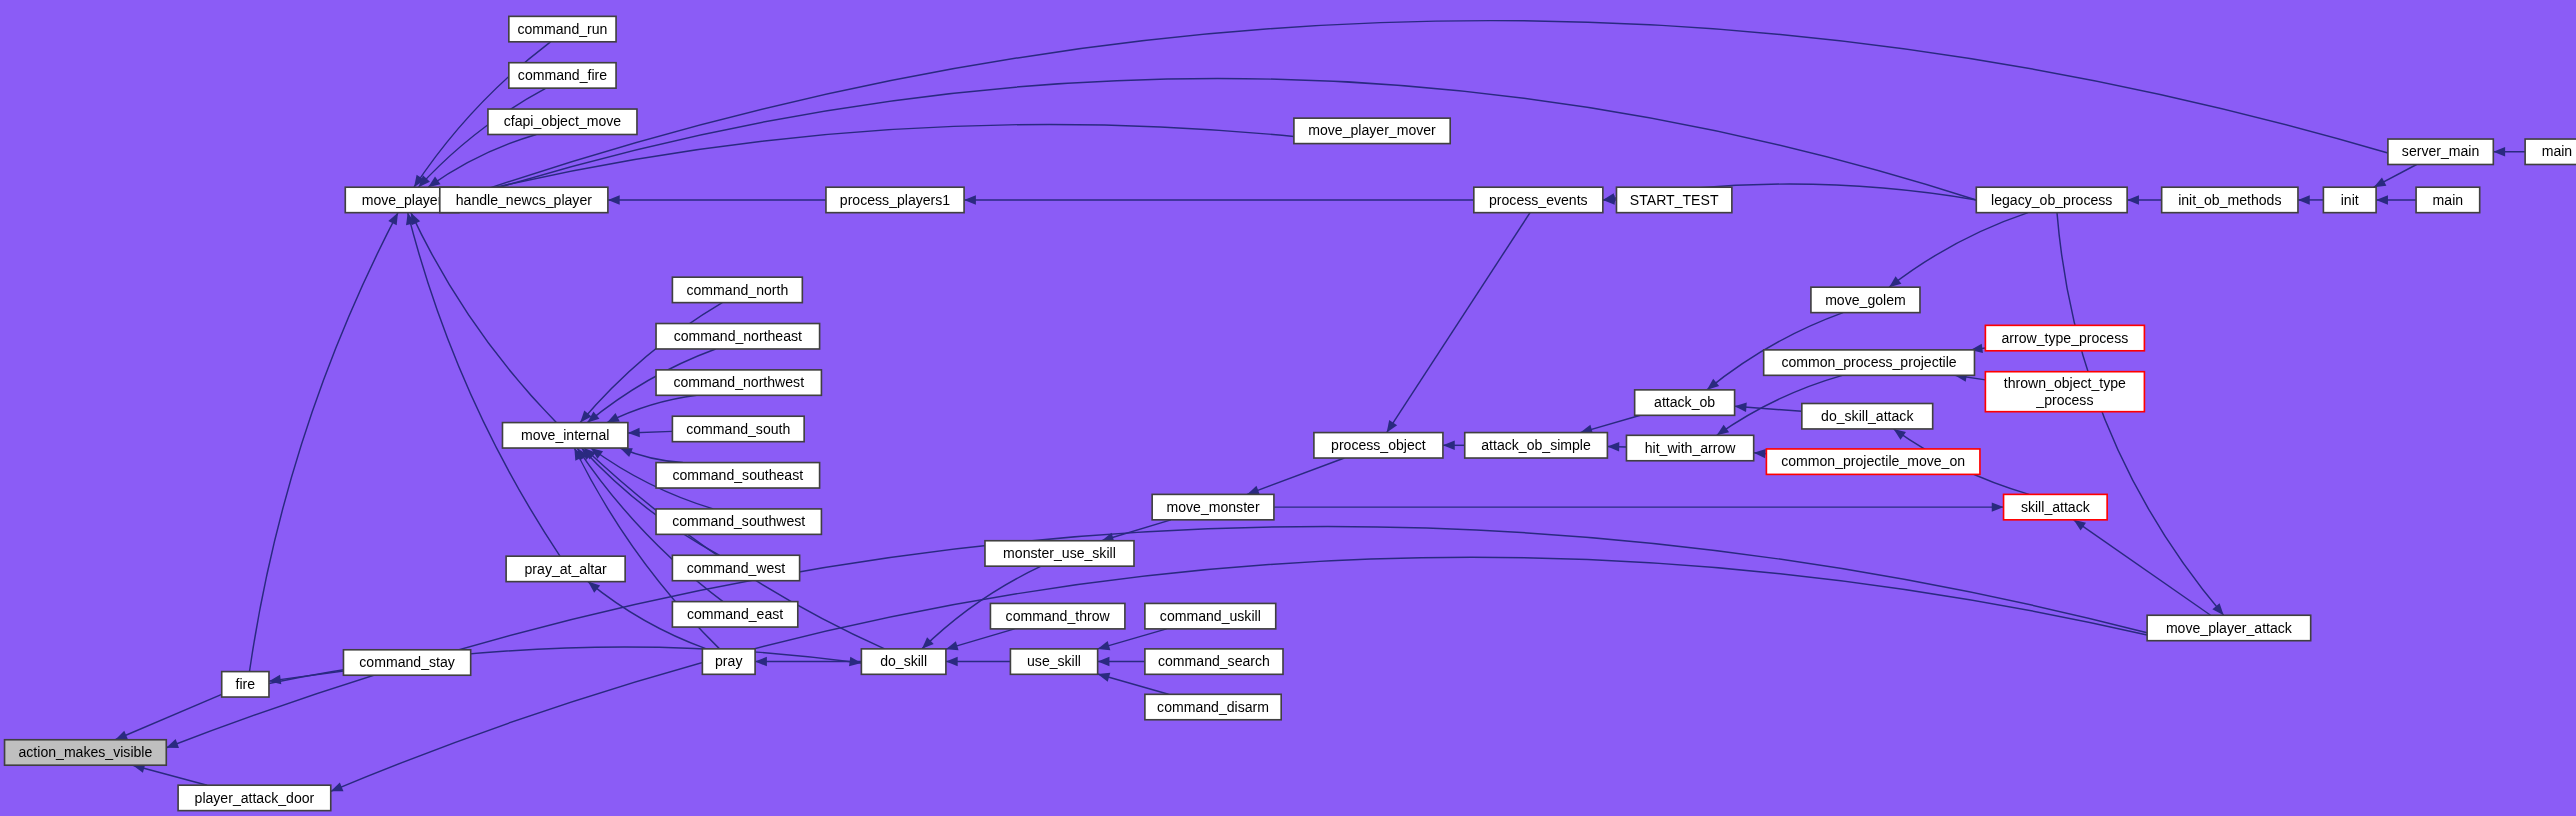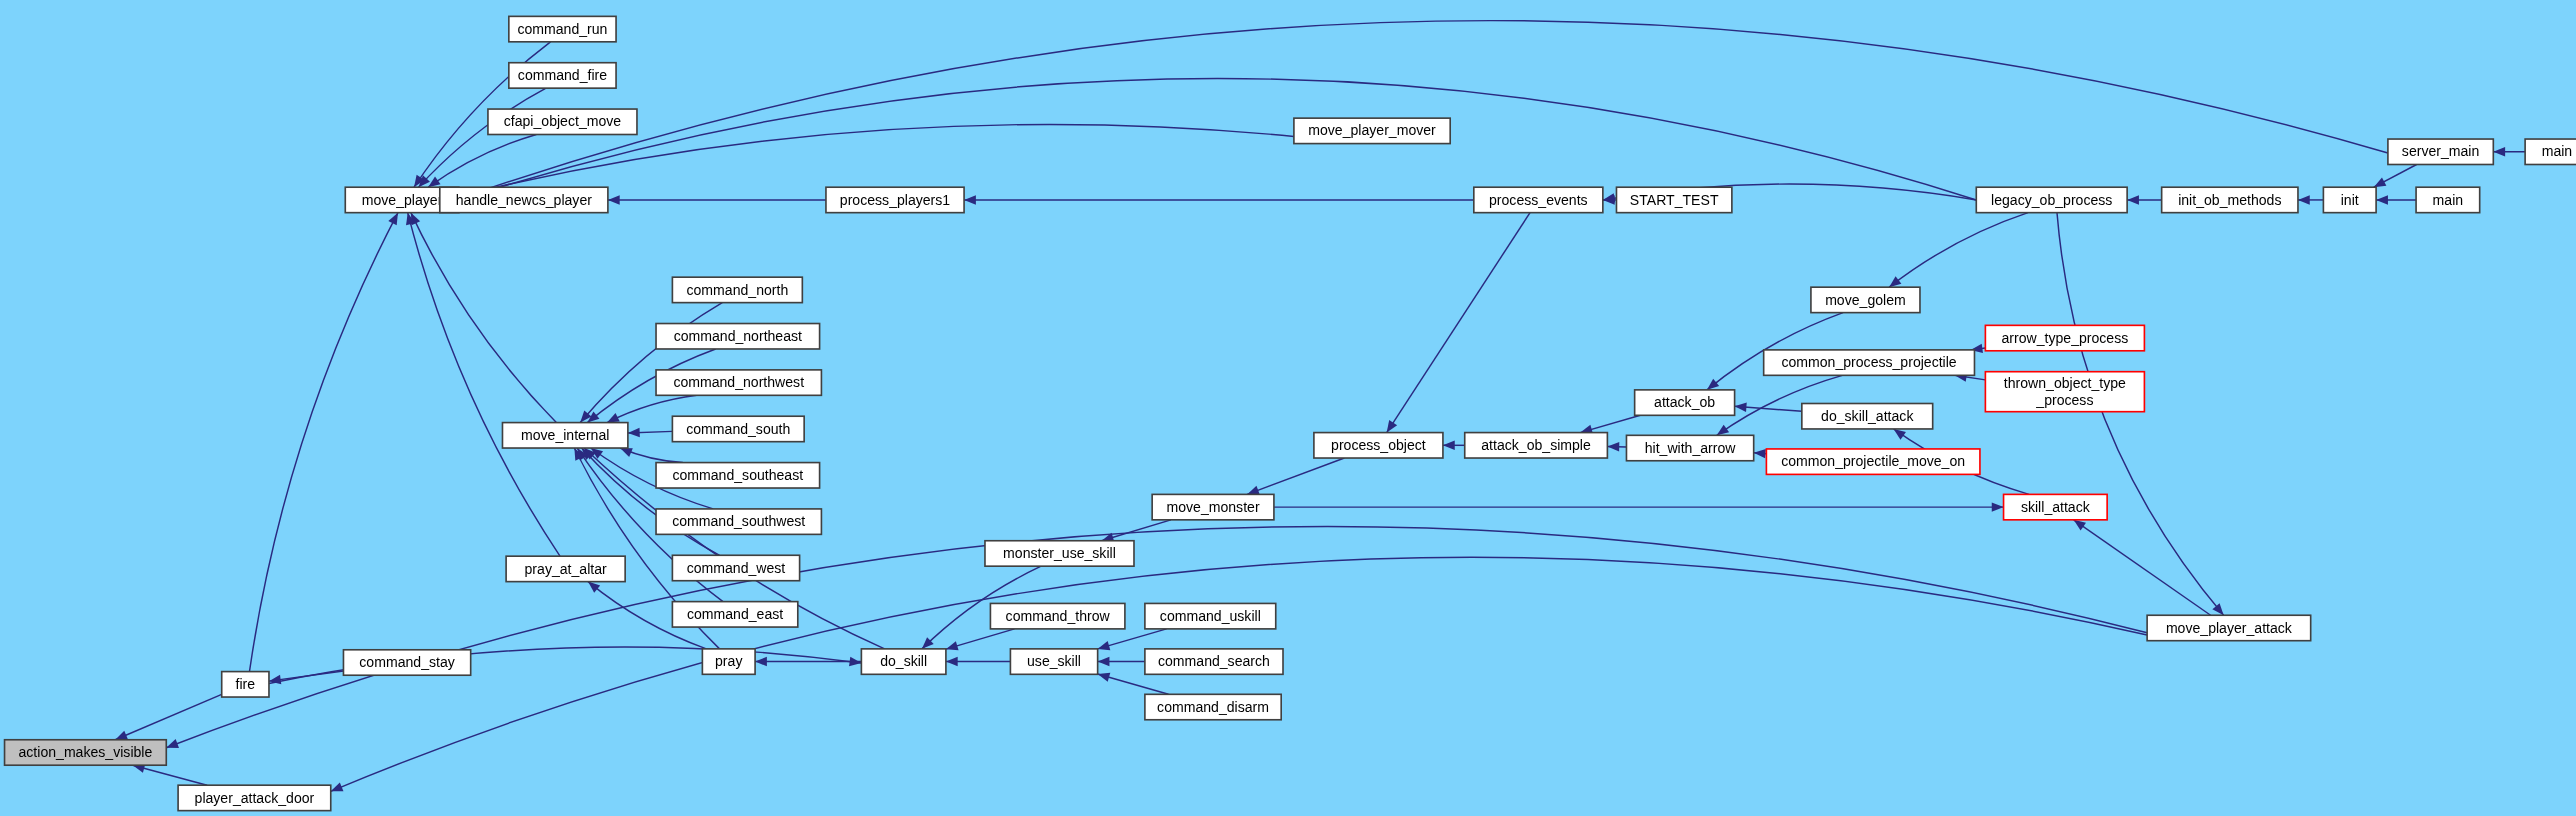--- a/index.html
+++ b/index.html
@@ -1,17 +1,17 @@
 <!DOCTYPE html>
 <html style="font-size:14.5px"><head>
 <meta charset="utf-8">
 <style>
   html,body{margin:0;padding:0;background:#ffffff;}
   body{font-family:"Liberation Sans","DejaVu Sans",sans-serif;}
-  #graph-root{position:relative;width:2576px;height:817px;background:#7dd3fc;overflow:hidden;}
+  #graph-root{position:relative;width:2576px;height:817px;background:#8b5cf6;overflow:hidden;}
   svg#graph-svg{position:absolute;left:0;top:0;width:2576px;height:817px;display:block;}
   .node-rect{fill:#ffffff;stroke:#404040;stroke-width:1.8;}
   .node-rect.red{stroke:#ff0000;stroke-width:1.8;}
   .node-rect.hl{fill:#bfbfbf;stroke:#404040;stroke-width:1.8;}
   .node-label{font-family:"Liberation Sans","DejaVu Sans",sans-serif;font-size:15.5px;fill:#000000;text-anchor:middle;dominant-baseline:middle;}
   .edge{fill:none;stroke:#2a2a80;stroke-width:1.6;}
   .arrowhead{fill:#2a2a80;stroke:none;}
 </style>
 </head>
 <body>

